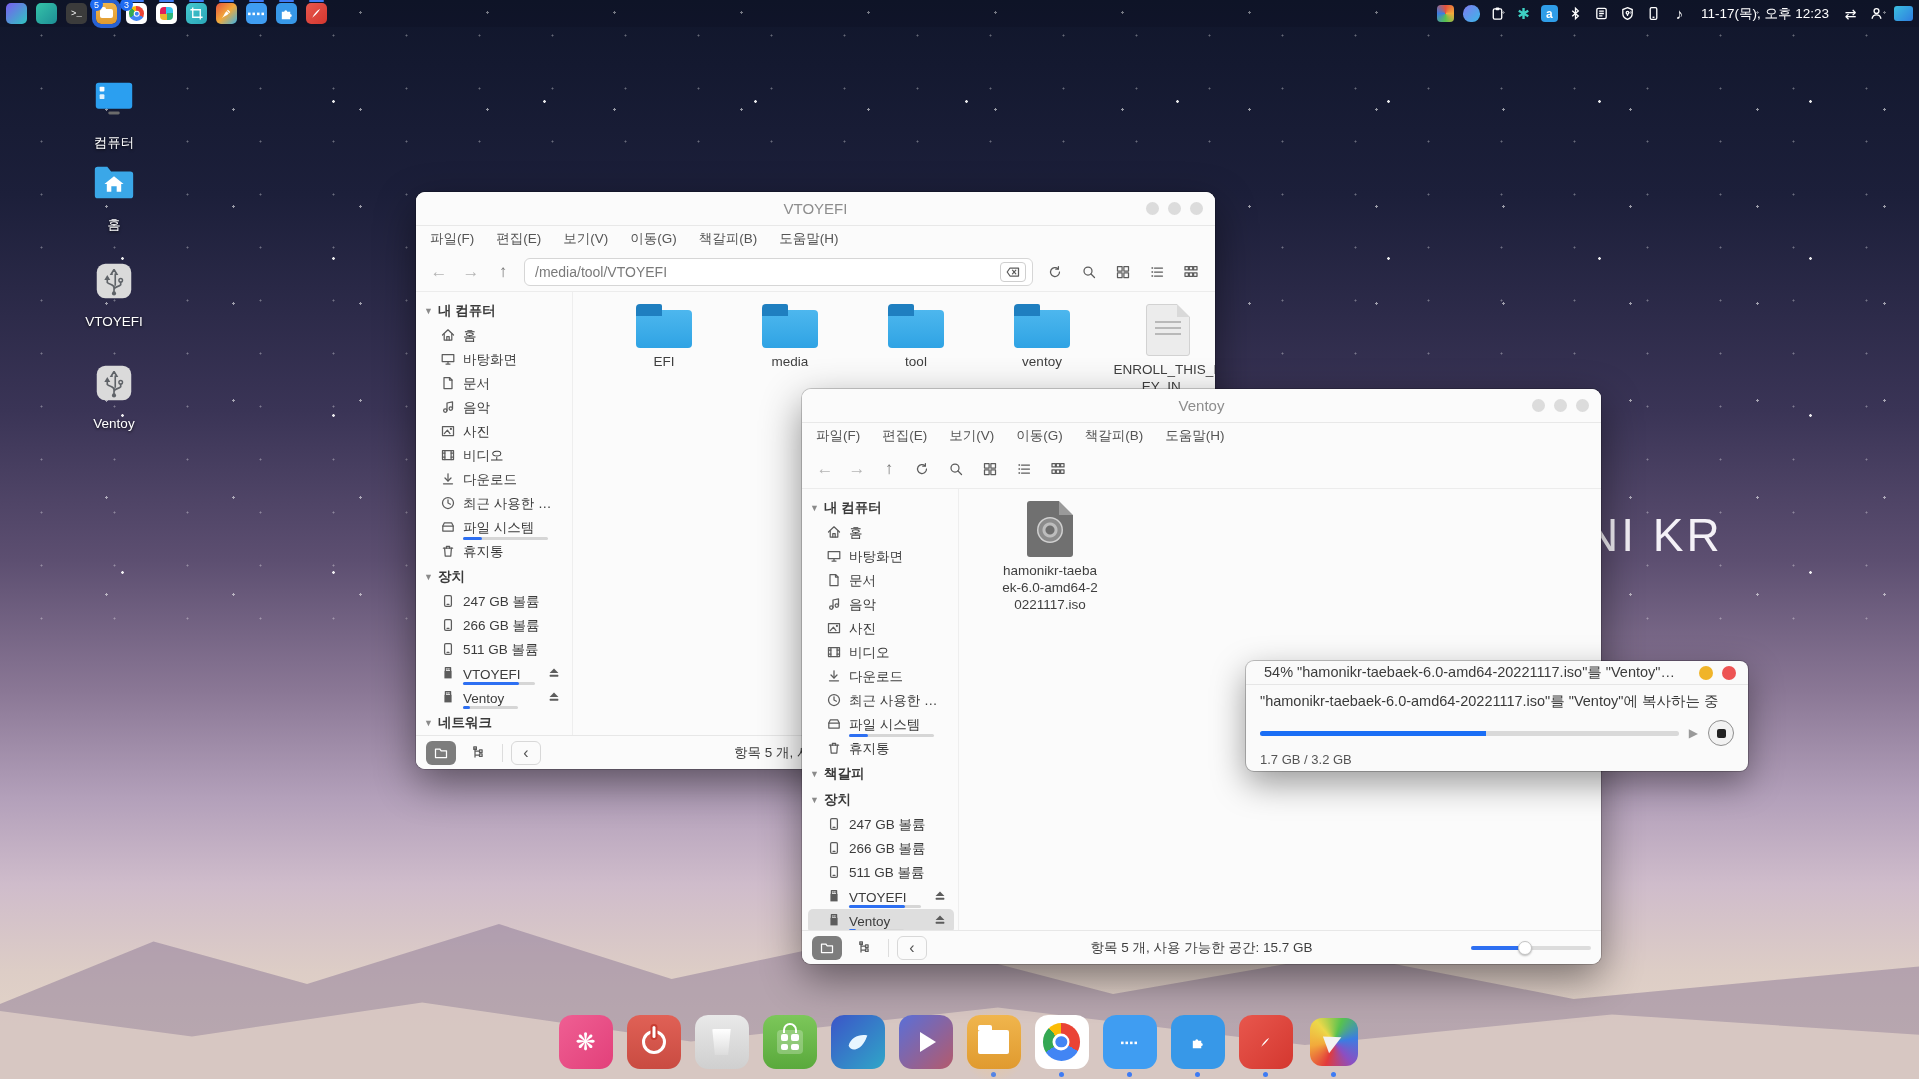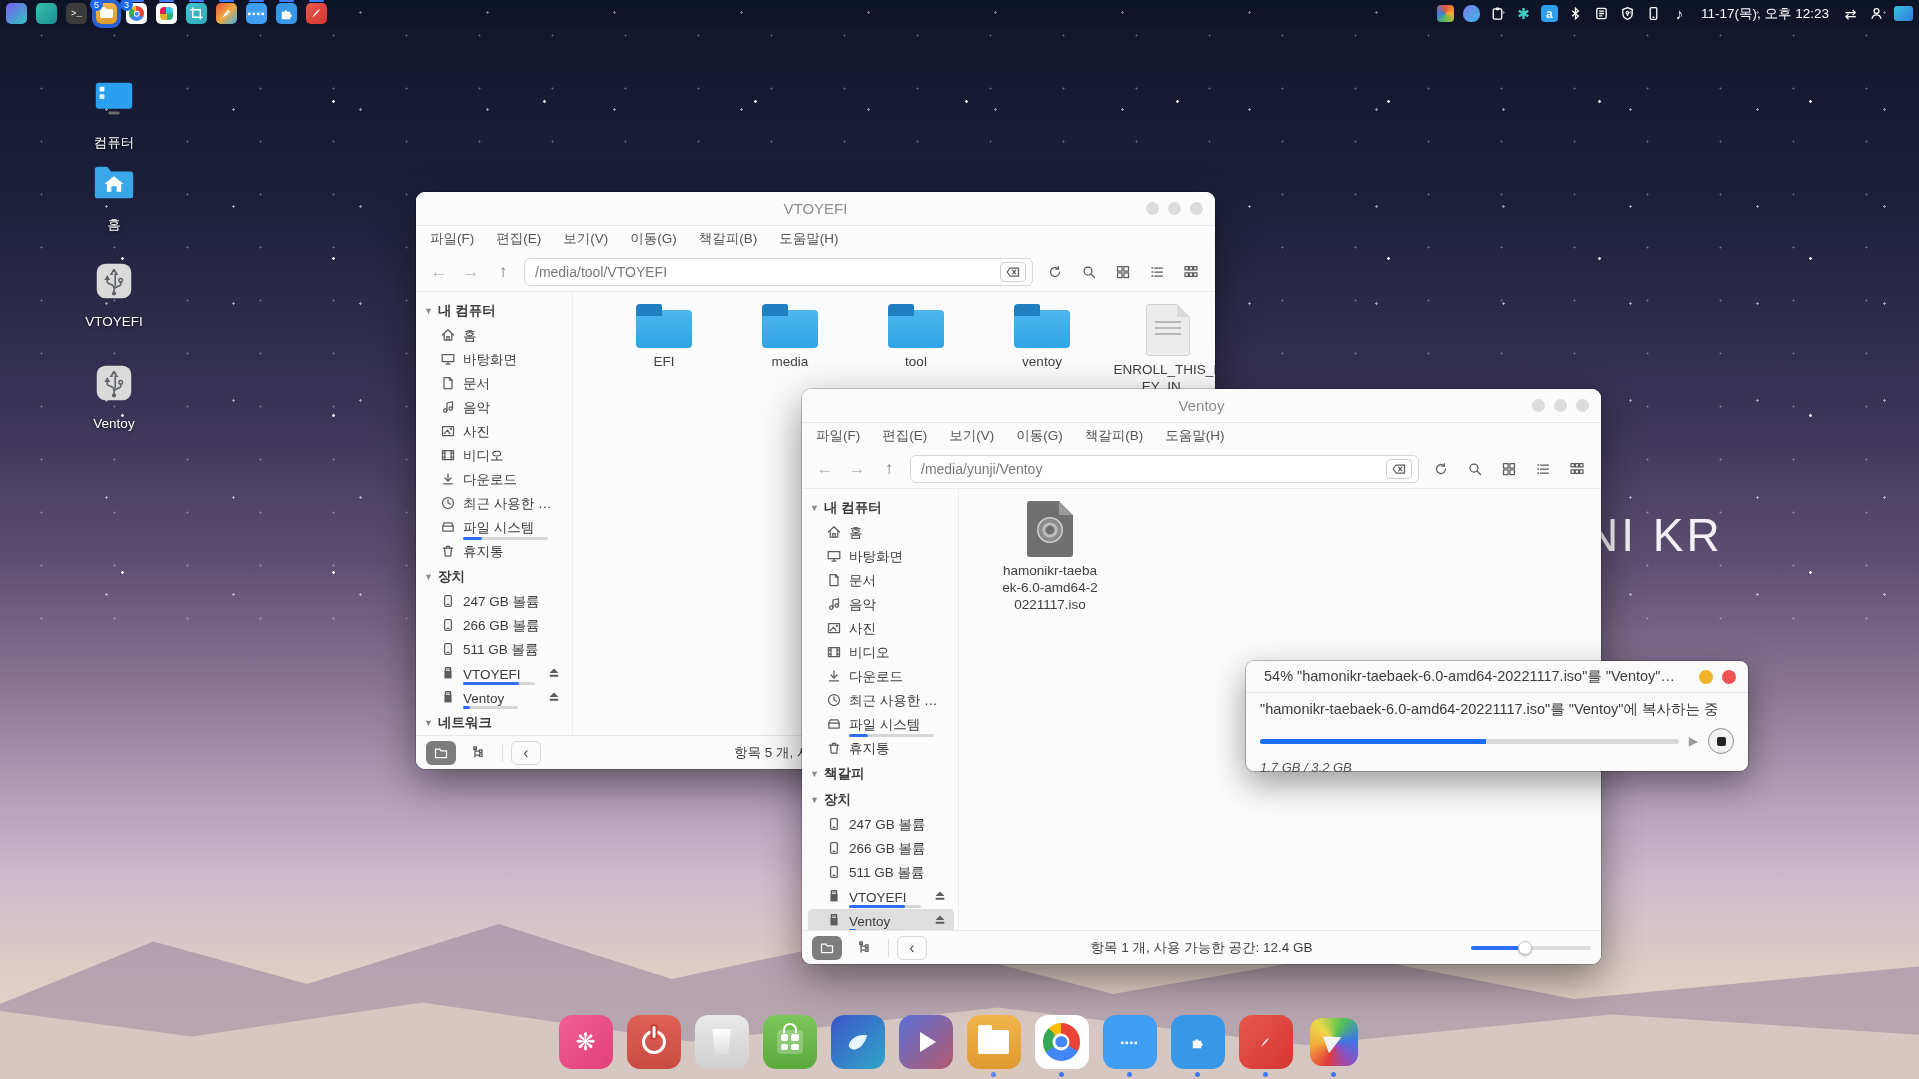--- a/index.html
+++ b/index.html
@@ -84,33 +84,33 @@
   .sb-sep { width:1px; height:18px; background:#ddd; }
   .sb-box { border:1px solid #d8d8d8; }
   .sb-text { position:absolute; left:0; right:0; text-align:center; font-size:13.5px; color:#3e3e3e; pointer-events:none; }
   .sb-text.w1 { text-align:left; left:318px; }
   .zoomslider { margin-left:auto; width:120px; height:4px; background:#dcdcdc; border-radius:2px; position:relative; }
   .zoomslider .zfill { position:absolute; left:0; top:0; height:100%; width:45%; background:#2d6ff2; border-radius:2px; }
   .zoomslider .zknob { position:absolute; left:45%; top:50%; transform:translate(-50%,-50%); width:14px; height:14px; border-radius:50%; background:#fff; border:1px solid #c5c5c5; box-shadow:0 1px 2px rgba(0,0,0,.25); }
 
   
   .dlg { position:absolute; left:1246px; top:661px; width:502px; height:110px; background:#fafafa; border-radius:8px; box-shadow:0 12px 34px rgba(0,0,0,.4), 0 0 0 1px rgba(0,0,0,.22); z-index:30; }
-  .dlg-t { height:32px; display:flex; align-items:center; padding:0 12px 0 18px; border-bottom:1px solid #e6e6e6; }
+  .dlg-t { height:24px; display:flex; align-items:center; padding:0 12px 0 18px; border-bottom:1px solid #e6e6e6; }
   .dlg-t .dttl { flex:1; font-size:14.5px; color:#3c3c3c; white-space:nowrap; overflow:hidden; }
   .cdot { width:14px; height:14px; border-radius:50%; margin-left:9px; flex:0 0 auto; }
   .cdot.y { background:#f0b429; } .cdot.r { background:#ed5353; }
   .dlg-b { padding:7px 14px 0 14px; }
   .dlg-msg { font-size:14.5px; color:#3a3a3a; white-space:nowrap; overflow:hidden; }
   .prow { display:flex; align-items:center; gap:10px; margin-top:9px; }
   .pbar { flex:1; height:5px; background:#d9d9d9; border-radius:3px; overflow:hidden; }
   .pbar i { display:block; height:100%; background:#1a6ef5; }
   .pplay { color:#9a9a9a; font-size:12px; }
   .pstop { width:26px; height:26px; border:1px solid #8f8f8f; border-radius:50%; display:flex; align-items:center; justify-content:center; background:#f2f2f2; }
   .pstop i { width:9px; height:9px; background:#222; border-radius:2px; display:block; }
-  .psize { margin-top:6px; font-size:13px; color:#555;font-style:italic; }
+  .psize { margin-top:6px; font-size:13px; color:#555; }
 
   
   .dock { position:absolute; left:0; right:0; bottom:2px; display:flex; justify-content:center; align-items:flex-end; gap:14px; z-index:40; }
   .dock-it { position:relative; width:54px; text-align:center; }
   .dock-g { width:54px; height:54px; border-radius:13px; display:flex; align-items:center; justify-content:center; font-size:26px; color:#fff; position:relative; }
   .dock-it.active:before { content:""; position:absolute; left:-8px; right:-8px; top:-8px; bottom:-6px; background:radial-gradient(ellipse at center, rgba(255,200,110,.55), rgba(255,200,110,0) 70%); border-radius:14px; }
   .rundot { width:5px; height:5px; border-radius:50%; background:#3d7bf4; margin:3px auto 0; }
   .rundot.off { visibility:hidden; }
   svg.dico { width:30px; height:30px; stroke:#fff; fill:none; stroke-width:2; stroke-linecap:round; stroke-linejoin:round; }
 </style>
@@ -561,29 +561,20 @@
       <span>편집(E)</span>
       <span>보기(V)</span>
       <span>이동(G)</span>
       <span>책갈피(B)</span>
       <span>도움말(H)</span>
     </div>
   <div class="toolbar">
     <span class="nav-a">←</span>
     <span class="nav-a">→</span>
     <span class="nav-a up">↑</span>
-    <span class="pathbox">
-      <span class="ptxt">/media/yunji/Ventoy</span>
-      <span class="clearbtn">
-          <svg class="ic" viewBox="0 0 16 16">
-            <path d="M5 4 H13.5 V12 H5 L2.2 8 Z"></path>
-            <path d="M7.5 6.2 L10.8 9.8 M10.8 6.2 L7.5 9.8"></path>
-          </svg>
-        </span>
-    </span>
     <span class="tbtn">
         <svg class="ic" viewBox="0 0 16 16">
           <path d="M12.5 8 a4.5 4.5 0 1 1 -1.4 -3.2"></path>
           <path d="M11.4 2.6 v2.6 h-2.6"></path>
         </svg>
       </span>
     <span class="tbtn">
         <svg class="ic" viewBox="0 0 16 16">
           <circle cx="7" cy="7" r="4"></circle>
           <path d="M10 10 L13.5 13.5"></path>
@@ -774,21 +765,21 @@
     <span class="sb-btn">
         <svg class="ic" viewBox="0 0 16 16">
           <path d="M4 3 V12 M4 6 H8 M4 10 H8"></path>
           <rect x="8.5" y="4.8" width="2.6" height="2.6"></rect>
           <rect x="8.5" y="8.8" width="2.6" height="2.6"></rect>
           <rect x="2.8" y="1.8" width="2.6" height="2.6"></rect>
         </svg>
       </span>
     <span class="sb-sep"></span>
     <span class="sb-btn sb-box">‹</span>
-    <span class="sb-text">항목 1 개, 사용 가능한 공간: 12.4 GB</span>
+    <span class="sb-text">항목 5 개, 사용 가능한 공간: 15.7 GB</span>
     <span class="zoomslider">
         <span class="zfill"></span>
         <span class="zknob"></span>
       </span>
   </div>
 </div>
 
 <div class="dlg">
   <div class="dlg-t">
     <span class="dttl">54% "hamonikr-taebaek-6.0-amd64-20221117.iso"를 "Ventoy"…</span>

